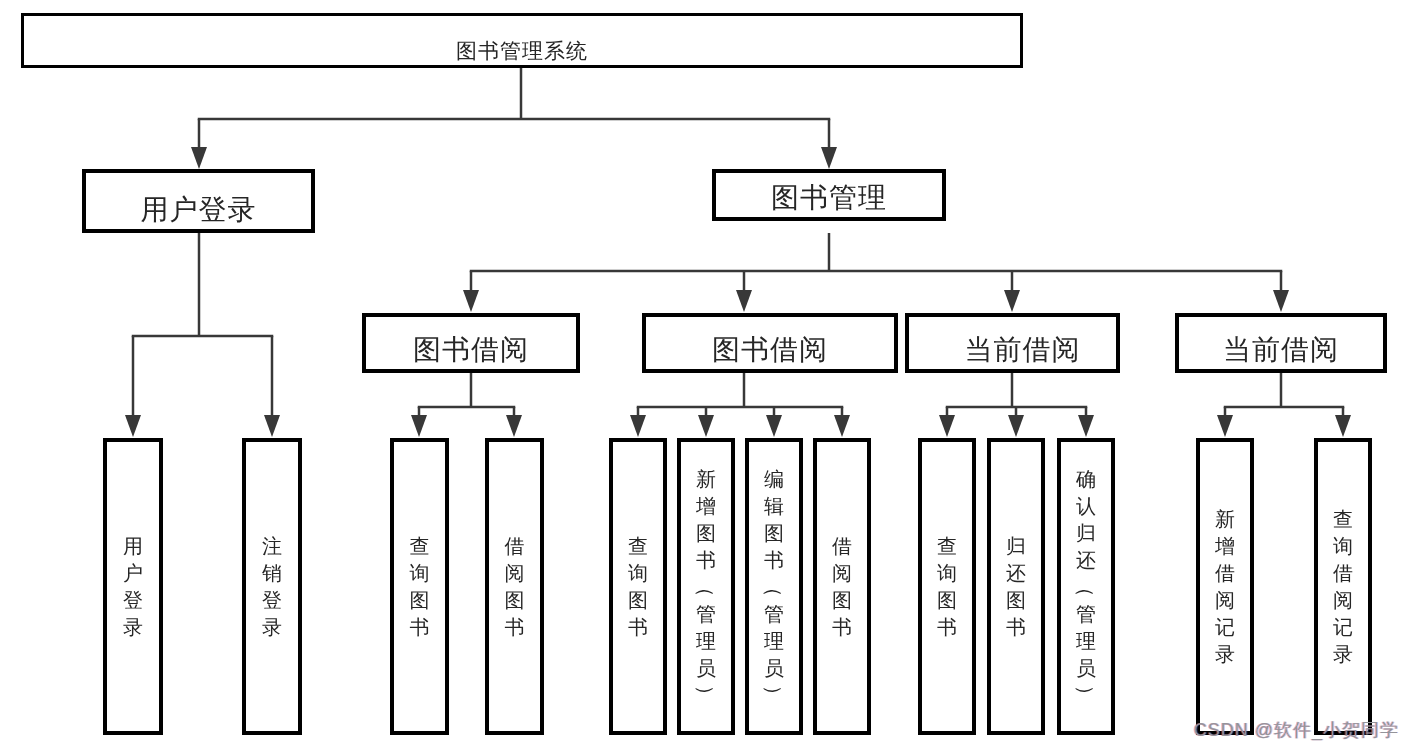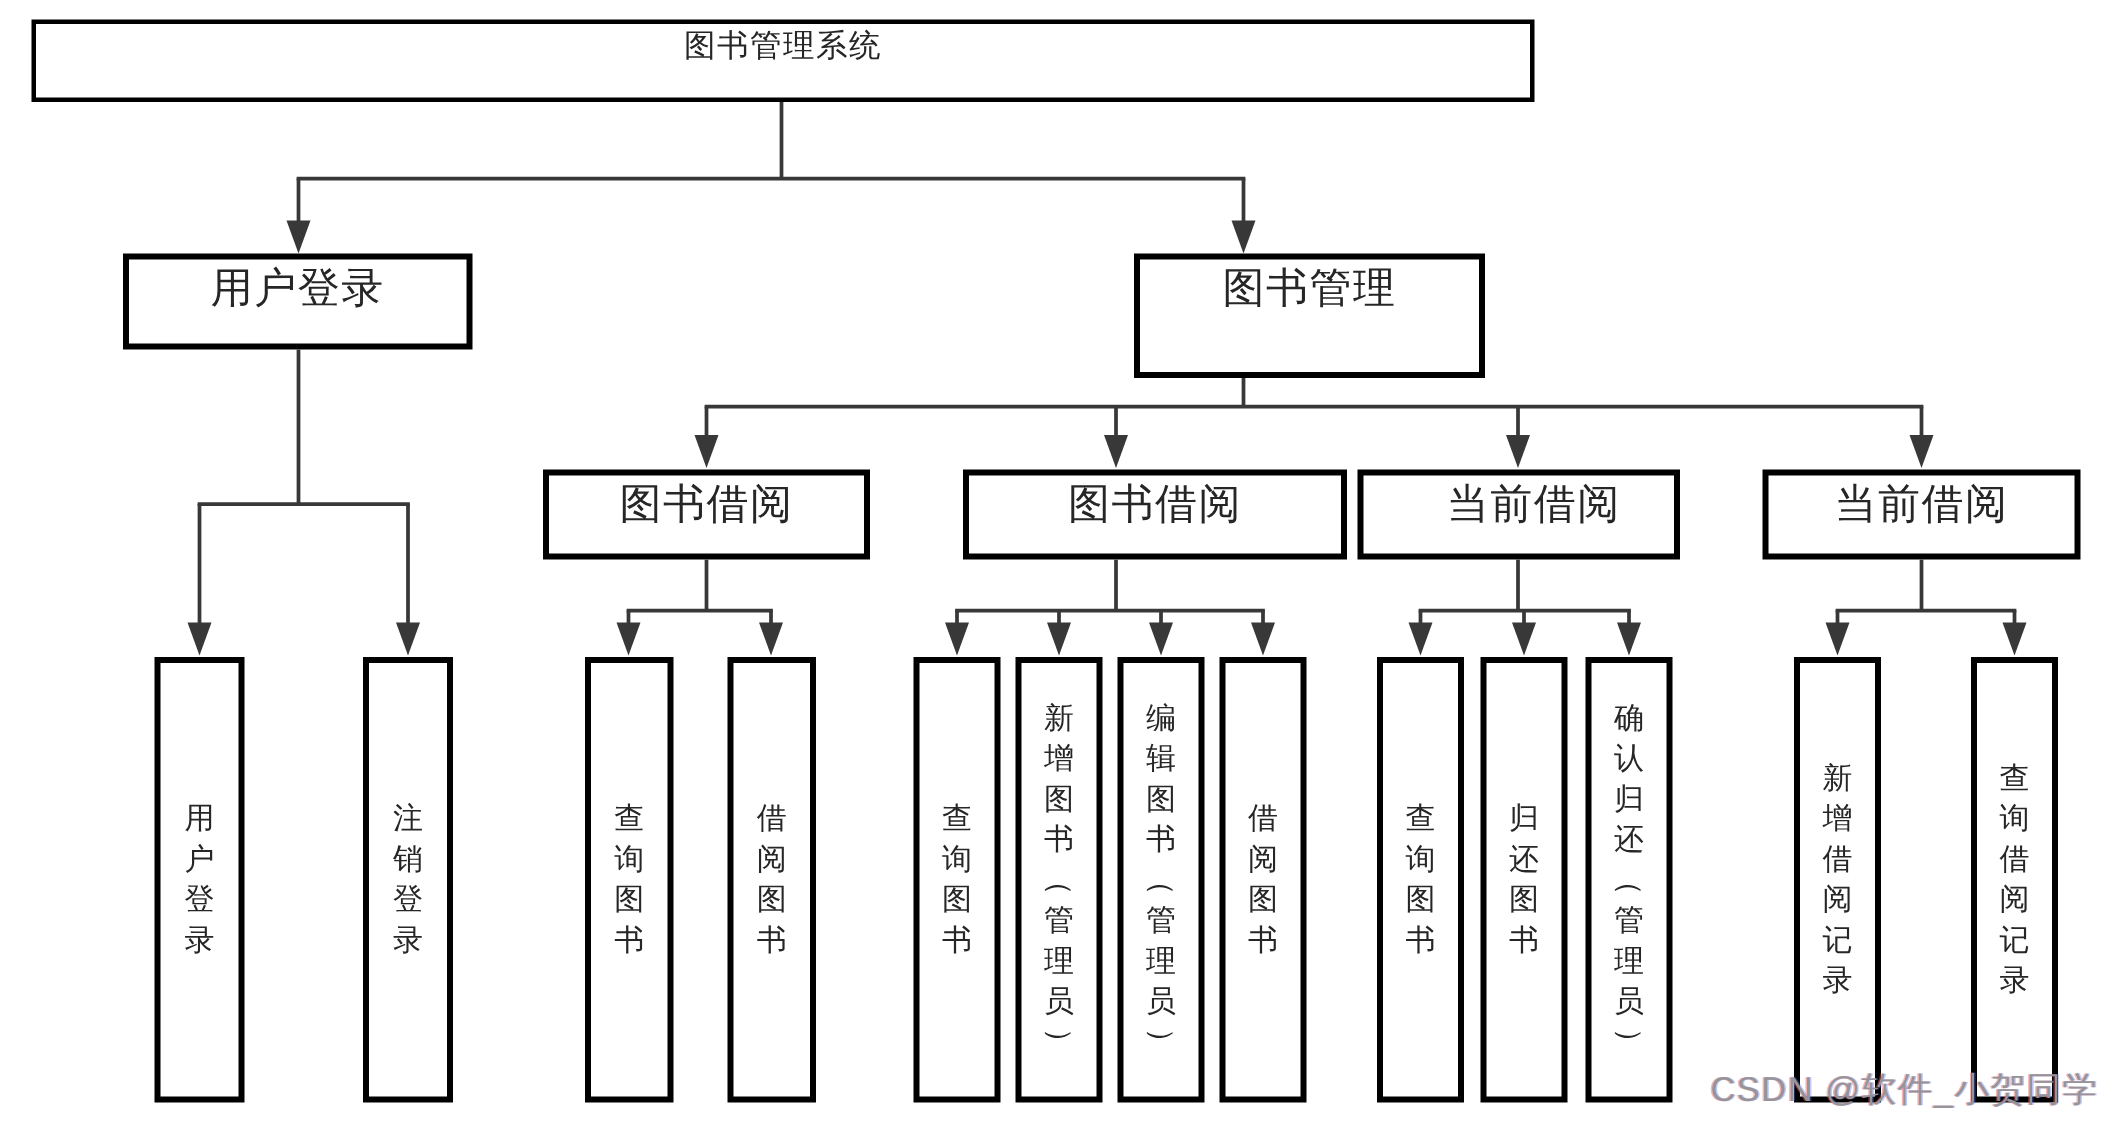--- a/index.html
+++ b/index.html
@@ -9,37 +9,37 @@
     background:#ffffff;
     font-family:"Liberation Sans","DejaVu Sans",sans-serif;
     overflow:hidden;
   }
   #wires{position:absolute;left:0;top:0;z-index:1;}
   .box{
     position:absolute;
     box-sizing:border-box;
     border:4px solid #000000;
     background:#ffffff;
-    display:flex;align-items:flex-start;justify-content:center;
+    display:flex;align-items:flex-end;justify-content:center;
     z-index:2;
   }
   .root-box{border-width:3px;}
   .hlabel{
     font-size:28px;color:#262626;letter-spacing:1px;white-space:nowrap;
   }
   .root-box .hlabel{font-size:21px;}
   .vlabel{
     display:flex;flex-direction:column;align-items:center;justify-content:center;
     height:100%;width:100%;gap:7px;
   }
   .vchar{font-size:20px;line-height:1;color:#262626;display:block;}
   .vrot{transform:rotate(90deg);}
   #watermark{
     position:absolute;right:6px;bottom:5px;z-index:10;
-    font-size:23px;letter-spacing:1px;
+    font-size:18px;letter-spacing:1px;
     color:#94949a;
     text-shadow:-1px 0 0 rgba(235,90,90,0.45), 1px 0 0 rgba(90,120,235,0.40);
     white-space:nowrap;
   }
 </style>
 </head>
 <body>
 
 <div id="canvas">
 
@@ -98,21 +98,21 @@
       <polygon points="1335,415 1351,415 1343,437" fill="#383838"></polygon>
     </svg>
 
   <div class="box root-box" style="left:21px;top:13px;width:1002px;height:55px;">
     <span class="hlabel">图书管理系统</span>
   </div>
 
   <div class="box" style="left:82px;top:169px;width:233px;height:64px;">
     <span class="hlabel">用户登录</span>
   </div>
-  <div class="box" style="left:712px;top:169px;width:234px;height:83px;margin-left:44px;">
+  <div class="box" style="left:712px;top:169px;width:234px;height:52px;">
     <span class="hlabel">图书管理</span>
   </div>
 
   <div class="box" style="left:362px;top:313px;width:218px;height:60px;">
     <span class="hlabel">图书借阅</span>
   </div>
   <div class="box" style="left:642px;top:313px;width:256px;height:60px;">
     <span class="hlabel">图书借阅</span>
   </div>
   <div class="box" style="left:905px;top:313px;width:215px;height:60px;padding-left:20px;">

